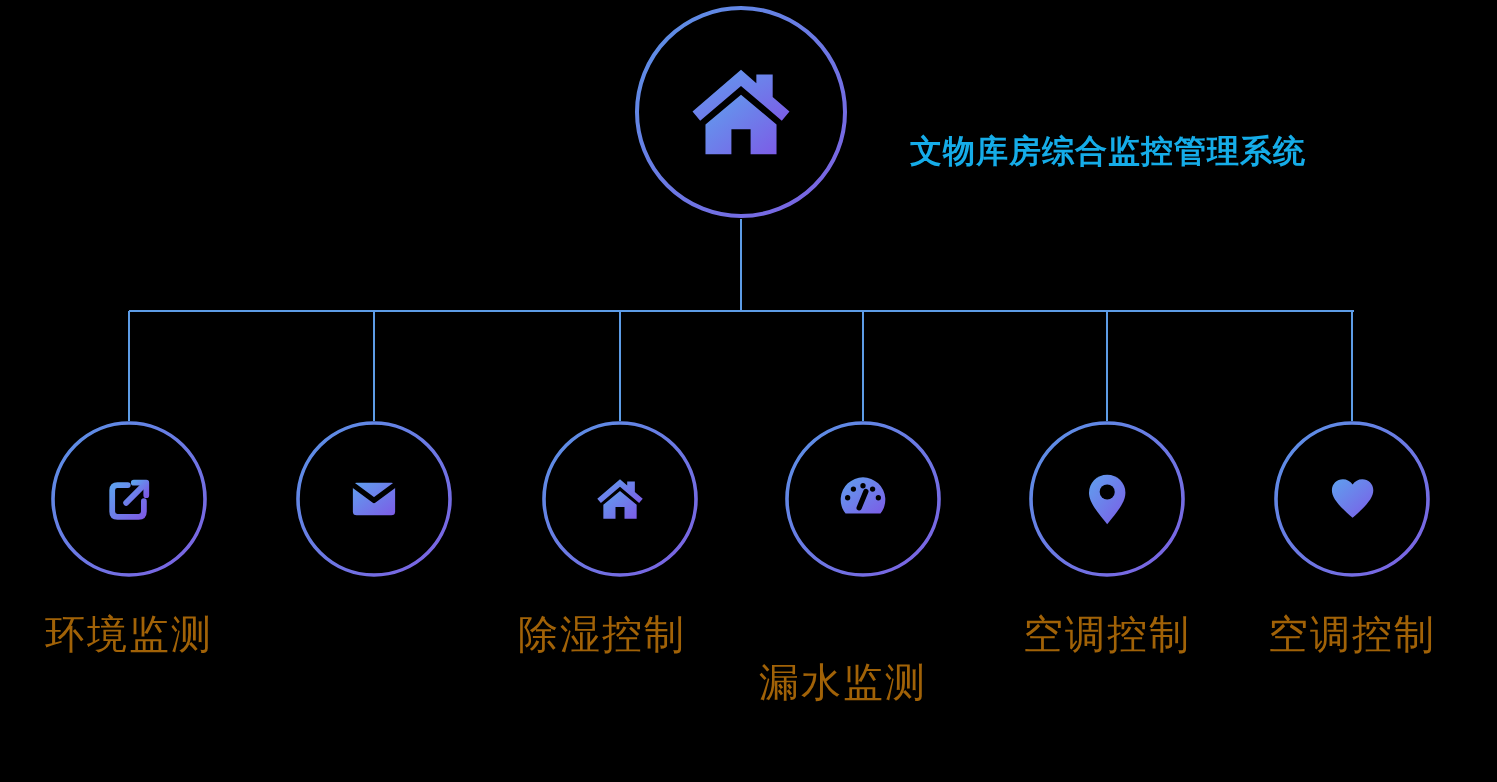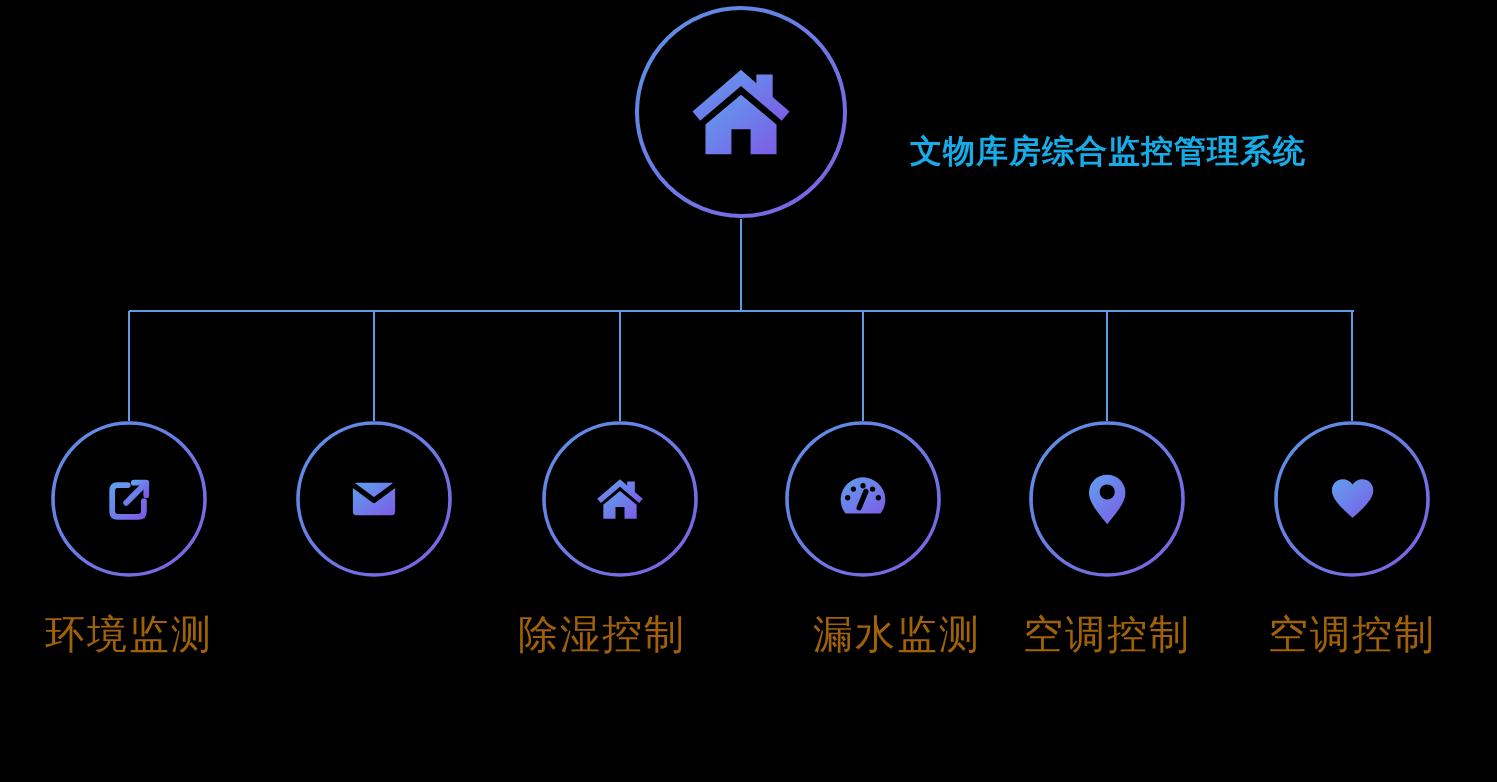--- a/index.html
+++ b/index.html
@@ -194,17 +194,17 @@
       </defs>
       <circle cx="79" cy="79" r="76" fill="none" stroke="url(#sg5)" stroke-width="3.6"></circle>
       <g transform="translate(52,50) scale(2.3)">
         <path d="M12 20.8 C6 15.5 3 12.2 3 8.8 C3 6 5.2 4 7.8 4 C9.5 4 11 4.9 12 6.3 C13 4.9 14.5 4 16.2 4 C18.8 4 21 6 21 8.8 C21 12.2 18 15.5 12 20.8 Z" fill="url(#ig5)"></path>
       </g>
     </svg>
   </div>
 
   <div class="node-label" style="left:-1px;">环境监测</div>
   <div class="node-label" style="left:472px;">除湿控制</div>
-  <div class="node-label" style="left:767px;">漏水监测</div>
+  <div class="node-label" style="left:713px;margin-top:48px;">漏水监测</div>
   <div class="node-label" style="left:977px;">空调控制</div>
   <div class="node-label" style="left:1222px;">空调控制</div>
 
 </div>
 
 </body></html>

